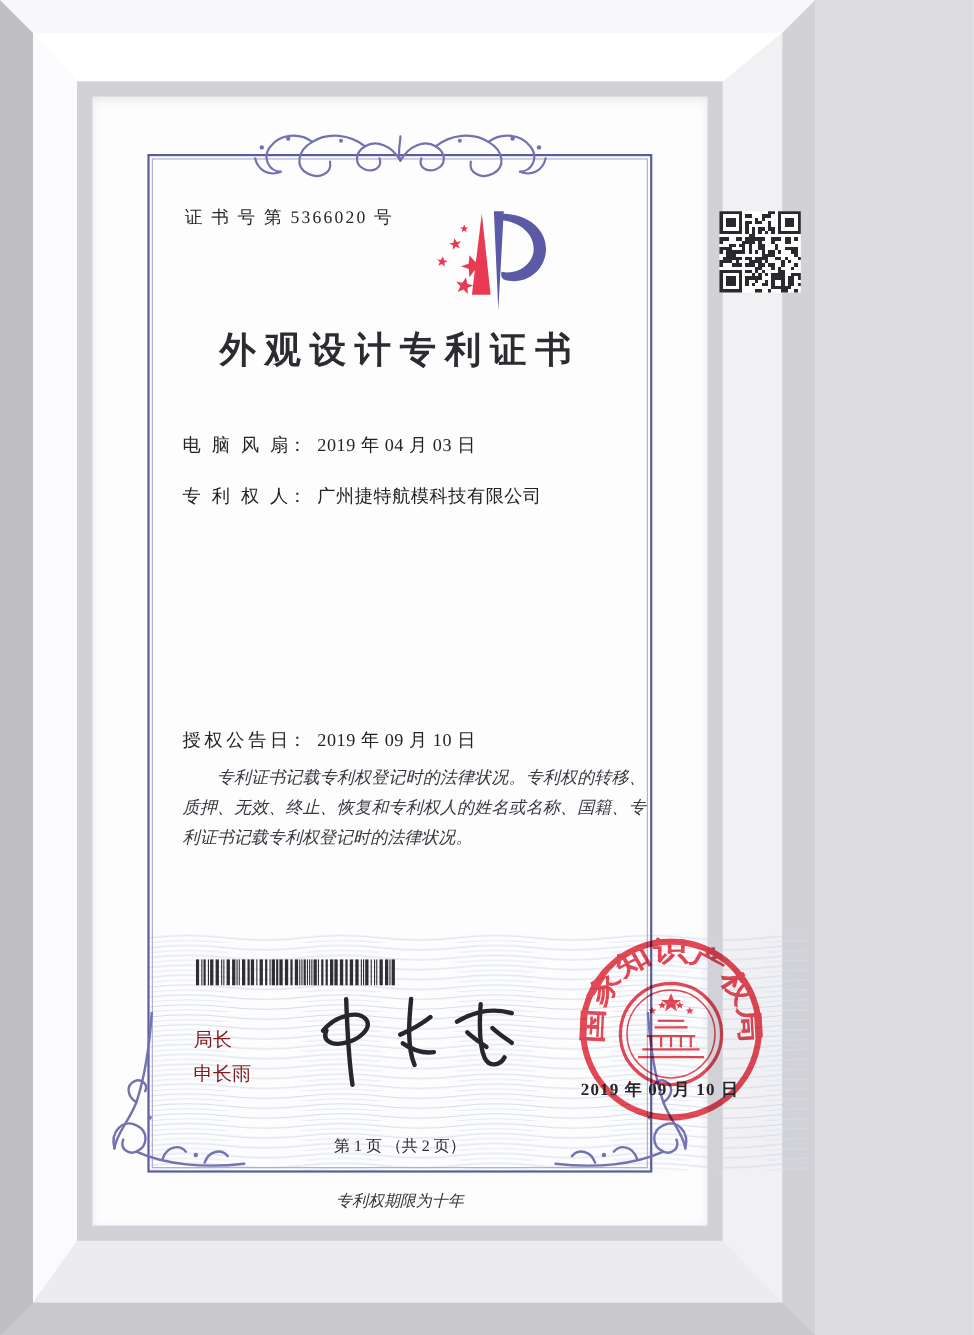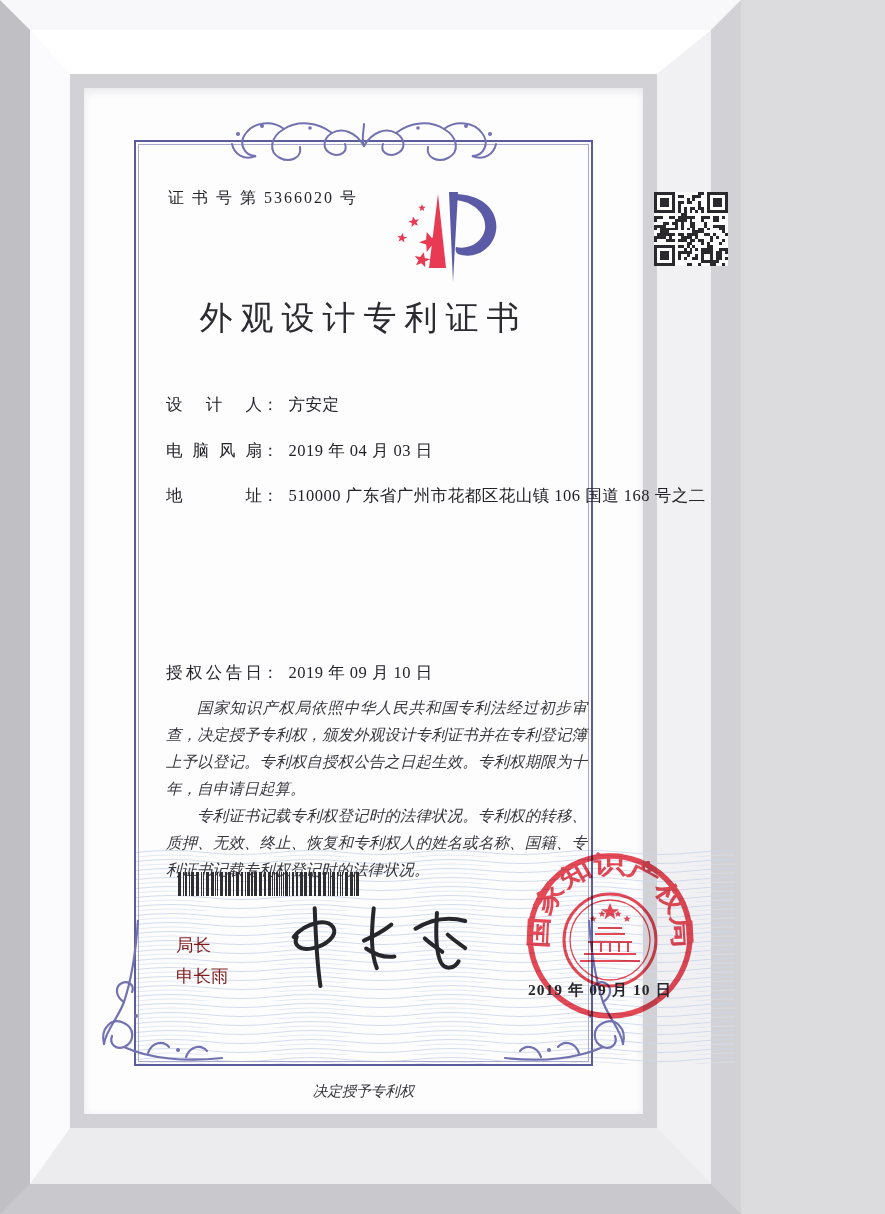--- a/index.html
+++ b/index.html
@@ -21,21 +21,21 @@
   .inner-frame::before{content:"";position:absolute;inset:2px;border:1px solid #a9a9cd;}
   .ornament-top{position:absolute;top:26px;left:50%;margin-left:-150px;}
   .ornament-bl{position:absolute;left:6px;top:832px;}
   .ornament-br{position:absolute;right:6px;top:832px;transform:scaleX(-1);}
   .waves{position:absolute;left:52px;top:760px;opacity:.85;}
   
   .cert-no{position:absolute;left:84px;top:100px;font-size:16px;letter-spacing:2px;color:#26262b;}
   .logo{position:absolute;left:308px;top:98px;}
   .qr{position:absolute;left:570px;top:104px;}
   .title{position:absolute;left:0;right:0;top:208px;text-align:center;
-         font-size:33px;font-weight:400;letter-spacing:8px;color:#2b2b30;}
+         font-size:33px;font-weight:700;letter-spacing:8px;color:#2b2b30;}
   .fields{position:absolute;left:82px;top:306px;right:60px;font-size:16.5px;}
   .field-row{height:45.5px;white-space:nowrap;}
   .flabel{display:inline-block;width:96px;text-align:justify;text-align-last:justify;color:#222228;}
   .colon{margin-right:10px;color:#222228;}
   .fvalue{letter-spacing:.5px;color:#222228;}
   .grant-row{position:absolute;left:82px;top:574px;right:40px;font-size:16.5px;white-space:nowrap;}
   .grant-right{position:absolute;left:292px;top:0;}
   .paragraphs{position:absolute;left:82px;right:56px;top:606px;
               font-size:15.5px;line-height:27px;font-style:italic;color:#37373e;text-align:justify;}
   .paragraphs p{margin:0;text-indent:2em;}
@@ -345,33 +345,31 @@
         <rect x="12" y="24" width="1" height="1" fill="#2a2a2e"></rect>
         <rect x="15" y="24" width="1" height="1" fill="#2a2a2e"></rect>
         <rect x="19" y="24" width="1" height="1" fill="#2a2a2e"></rect>
         <rect x="20" y="24" width="1" height="1" fill="#2a2a2e"></rect>
         <rect x="23" y="24" width="1" height="1" fill="#2a2a2e"></rect>
       </svg>
 
     <div class="title">外观设计专利证书</div>
 
     <div class="fields" id="fields">
-        <div class="field-row"><span class="flabel">设计人</span><span class="colon">：</span><span class="fvalue">方安定</span></div>
         <div class="field-row"><span class="flabel">电脑风扇</span><span class="colon">：</span><span class="fvalue">2019 年 04 月 03 日</span></div>
-        <div class="field-row"><span class="flabel">地址</span><span class="colon">：</span><span class="fvalue">510000 广东省广州市花都区花山镇 106 国道 168 号之二</span></div>
+        <div class="field-row"><span class="flabel">专利权人</span><span class="colon">：</span><span class="fvalue">广州捷特航模科技有限公司</span></div>
       </div>
 
     <div class="grant-row">
       <span>
         <span class="flabel">授权公告日</span><span class="colon">：</span><span class="fvalue">2019 年 09 月 10 日</span>
       </span>
     </div>
 
     <div class="paragraphs" id="paragraphs">
-        <p>国家知识产权局依照中华人民共和国专利法经过初步审查，决定授予专利权，颁发外观设计专利证书并在专利登记簿上予以登记。专利权自授权公告之日起生效。专利权期限为十年，自申请日起算。</p>
         <p>专利证书记载专利权登记时的法律状况。专利权的转移、质押、无效、终止、恢复和专利权人的姓名或名称、国籍、专利证书记载专利权登记时的法律状况。</p>
       </div>
 
     <svg class="barcode" id="barcode" width="185" height="24">
         <rect x="0" y="0" width="3" height="24" fill="#2e2e33"></rect>
         <rect x="5" y="0" width="1" height="24" fill="#2e2e33"></rect>
         <rect x="7" y="0" width="2" height="24" fill="#2e2e33"></rect>
         <rect x="11" y="0" width="1" height="24" fill="#2e2e33"></rect>
         <rect x="13" y="0" width="3" height="24" fill="#2e2e33"></rect>
         <rect x="18" y="0" width="3" height="24" fill="#2e2e33"></rect>
@@ -467,17 +465,18 @@
           <path d="M-15 -2 L15 -2"></path>
           <path d="M-18 6 L-18 16 M-9 6 L-9 16 M0 6 L0 16 M9 6 L9 16 M18 6 L18 16"></path>
           <path d="M-26 18 L26 18"></path>
           <path d="M-30 25 L30 25"></path>
           <path d="M-12 -8 L12 -8"></path>
         </g>
       </g>
     </svg>
     <div class="seal-date">2019 年 09 月 10 日</div>
 
-
-    <div class="footer-note">决定授予专利权</div>
+    <div class="page-info">第 1 页 （共 2 页）</div>
+
+    <div class="footer-note">专利权期限为十年</div>
 
   </div>
 </div>
 
 </body></html>

